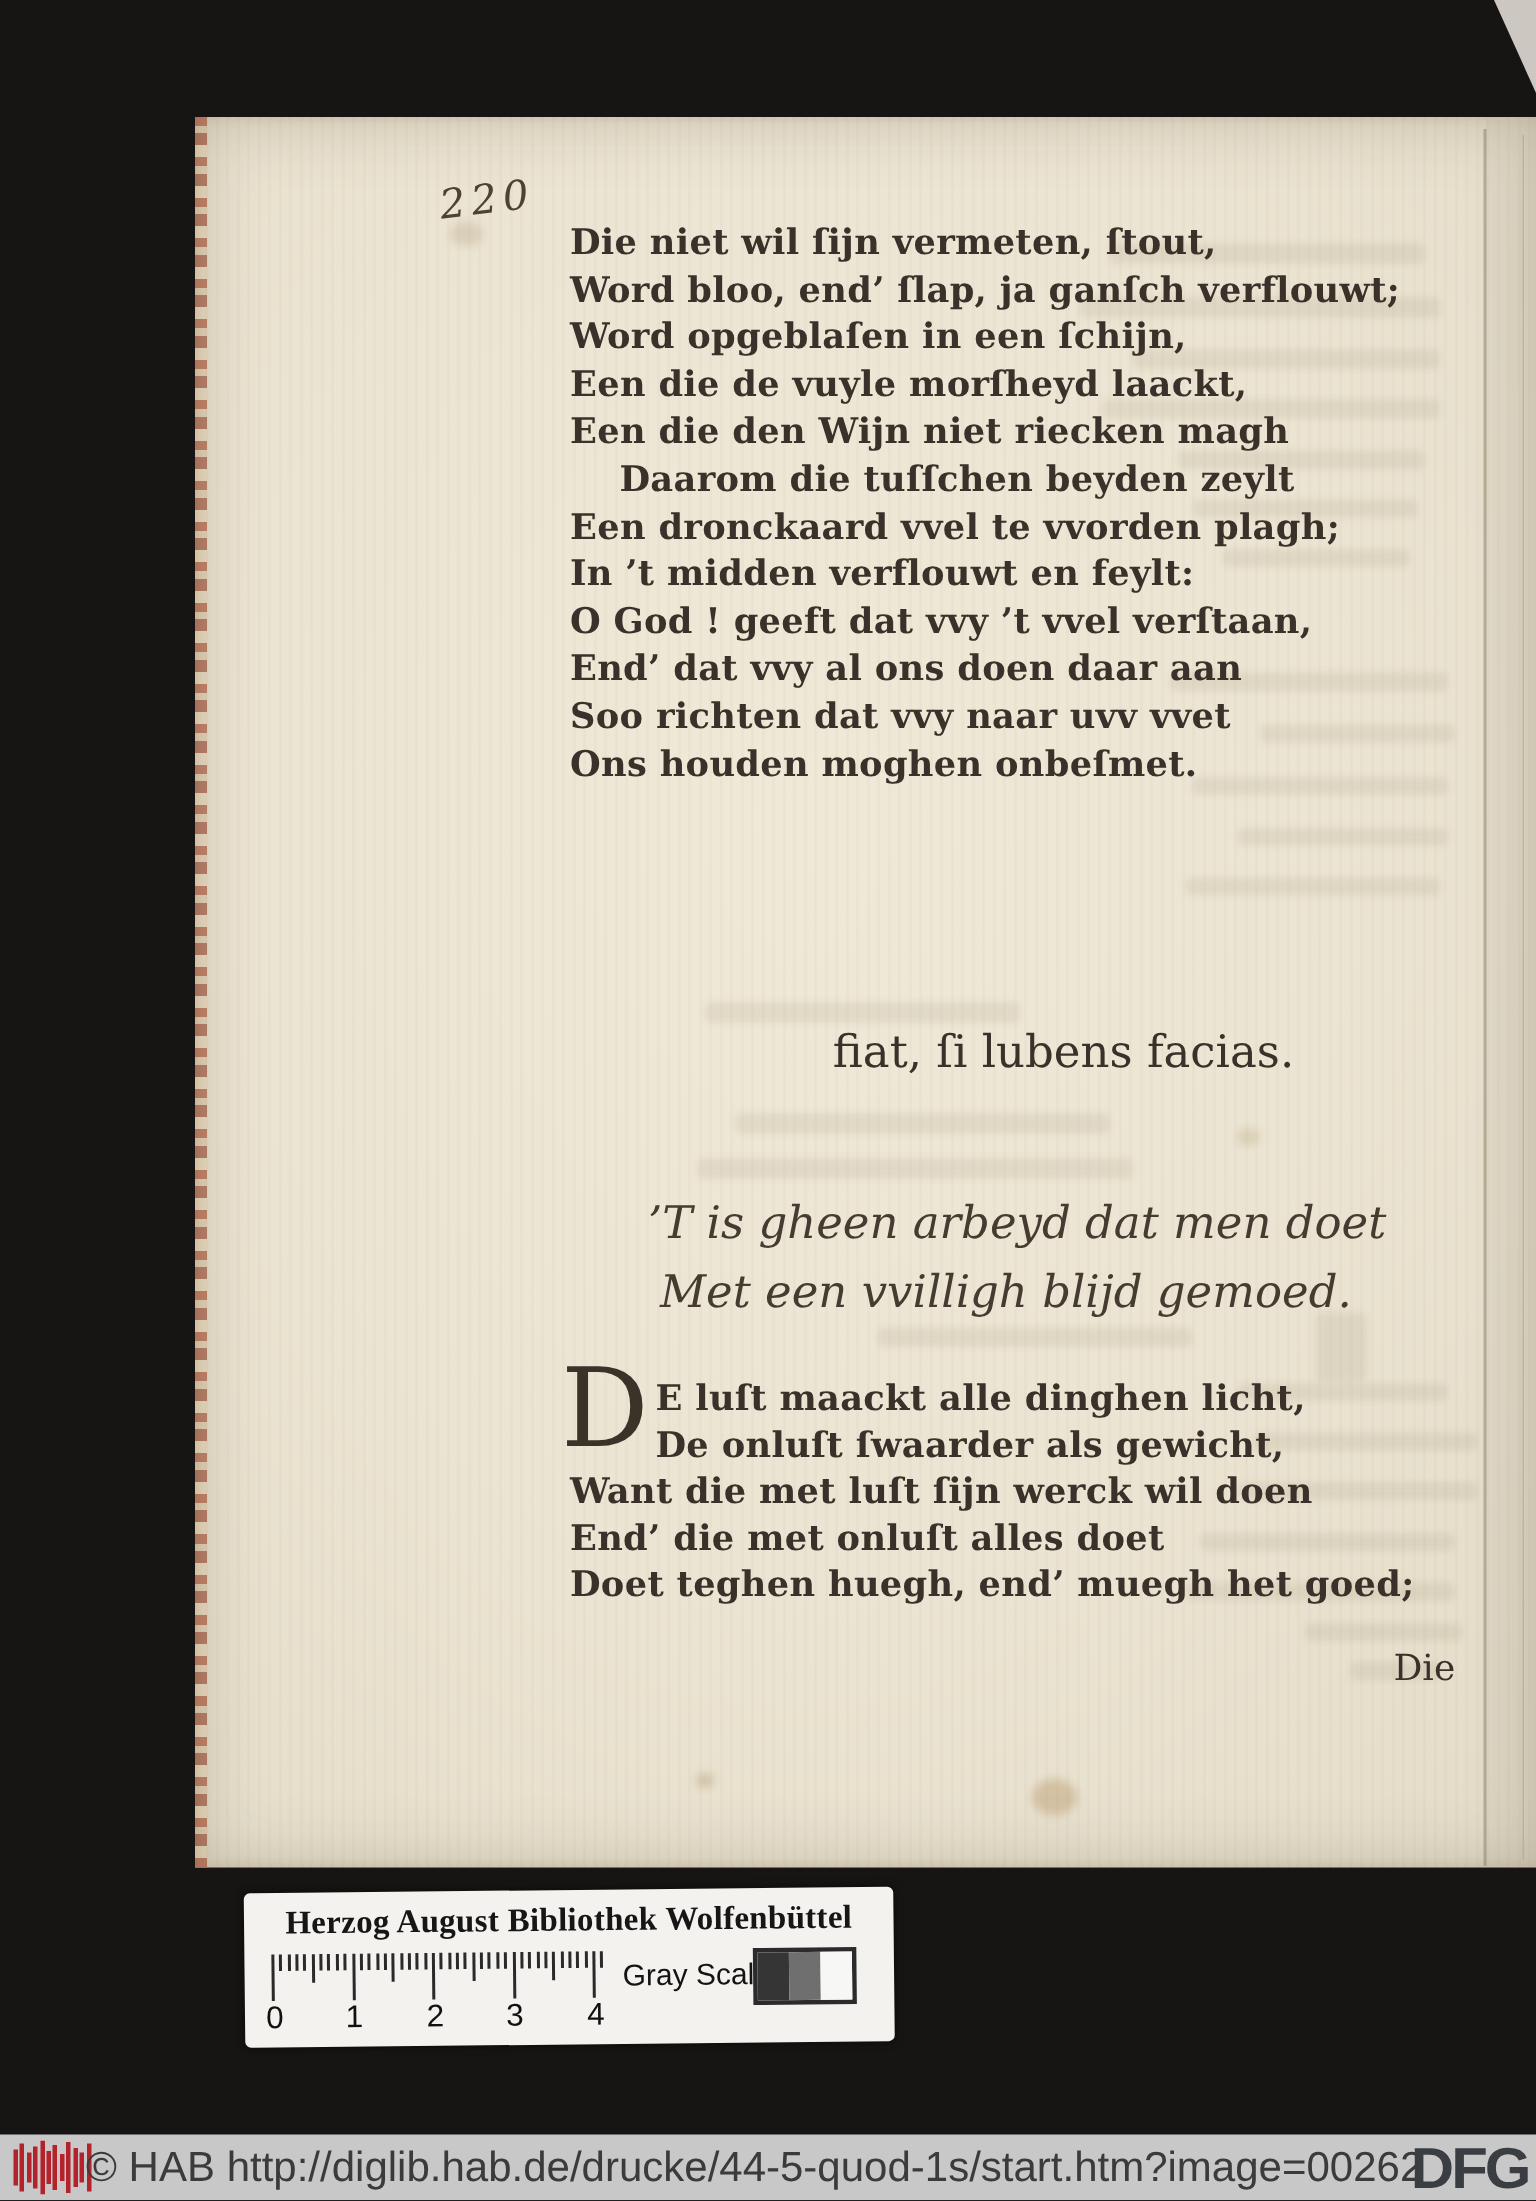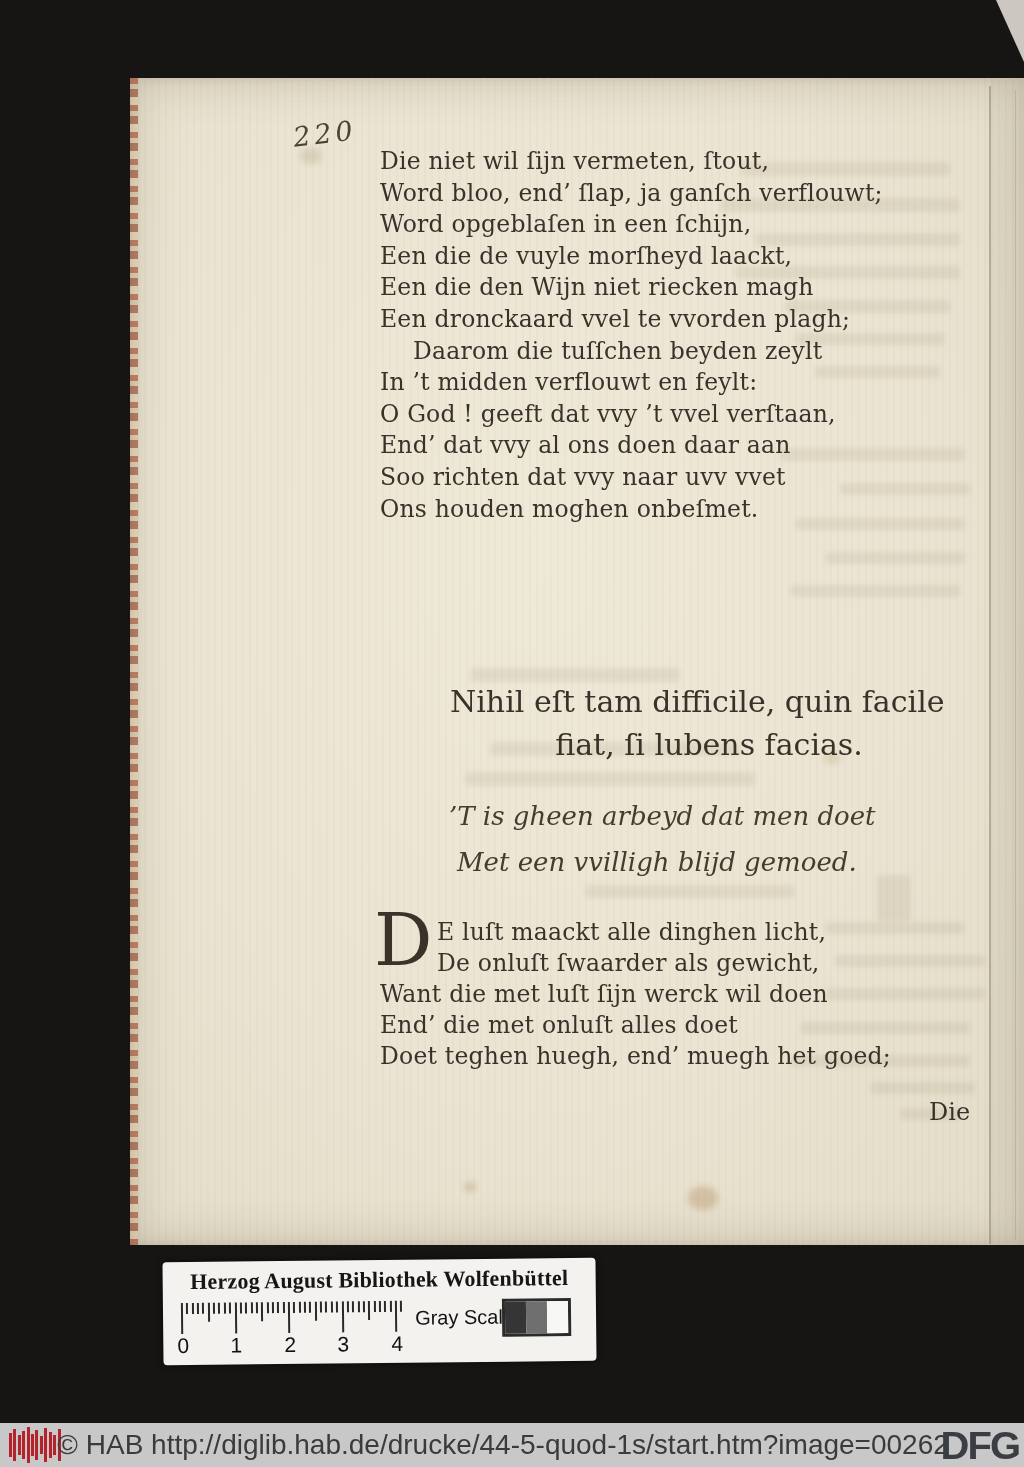--- a/index.html
+++ b/index.html
@@ -45,33 +45,34 @@
 
   .folio-number{
     position:absolute;left:293px;top:118px;
     font-size:27px;font-style:italic;letter-spacing:4px;color:#4d4234;
     transform:rotate(-7deg);
   }
   .poem{
     position:absolute;color:var(--ink);
     font-size:23.5px;line-height:31.6px;letter-spacing:0.2px;
     white-space:nowrap;
+    font-weight:bold;
   }
   #poem1{left:380px;top:146px;}
   .poem-line.indent{padding-left:33px;}
 
   .latin-quote{
     position:absolute;left:450px;top:680px;width:518px;
     color:var(--ink);font-size:30px;line-height:43px;white-space:nowrap;
   }
   .latin-quote .l2{text-align:center;white-space:normal;}
 
   .motto{
-    position:absolute;left:449px;top:793px;
-    color:#453b30;font-size:26px;font-style:italic;line-height:46px;white-space:nowrap;
+    position:absolute;left:432px;top:793px;
+    color:#453b30;font-size:30px;font-style:italic;line-height:46px;white-space:nowrap;
   }
   .motto .l2{margin-left:8px;}
 
   #poem2{left:380px;top:917px;font-size:23.5px;line-height:31px;}
   #poem2 .dropcap-indent{padding-left:57px;}
   .drop-cap{
     position:absolute;left:374px;top:906px;
     font-size:73px;line-height:68px;color:#3b332a;
   }
   .catchword{
@@ -172,31 +173,30 @@
     </div>
 
   <div class="folio-number">220</div>
 
   <div id="poem1" class="poem">
     <div class="poem-line">Die niet wil ſijn vermeten, ſtout,</div>
     <div class="poem-line">Word bloo, end’ ſlap, ja ganſch verflouwt;</div>
     <div class="poem-line">Word opgeblaſen in een ſchijn,</div>
     <div class="poem-line">Een die de vuyle morſheyd laackt,</div>
     <div class="poem-line">Een die den Wijn niet riecken magh</div>
+    <div class="poem-line indent">Daarom die tuſſchen beyden zeylt</div>
     <div class="poem-line">Een dronckaard vvel te vvorden plagh;</div>
-    <div class="poem-line indent">Daarom die tuſſchen beyden zeylt</div>
     <div class="poem-line">In ’t midden verflouwt en feylt:</div>
     <div class="poem-line">O God ! geeft dat vvy ’t vvel verſtaan,</div>
     <div class="poem-line">End’ dat vvy al ons doen daar aan</div>
     <div class="poem-line">Soo richten dat vvy naar uvv vvet</div>
     <div class="poem-line">Ons houden moghen onbeſmet.</div>
   </div>
 
   <div class="latin-quote">
-    <div class="l1">Nihil eſt tam difficile, quin facile</div>
     <div class="l2">fiat, ſi lubens facias.</div>
   </div>
 
   <div class="motto">
     <div class="l1">’T is gheen arbeyd dat men doet</div>
     <div class="l2">Met een vvilligh blijd gemoed.</div>
   </div>
 
   <div class="drop-cap">D</div>
   <div id="poem2" class="poem">

